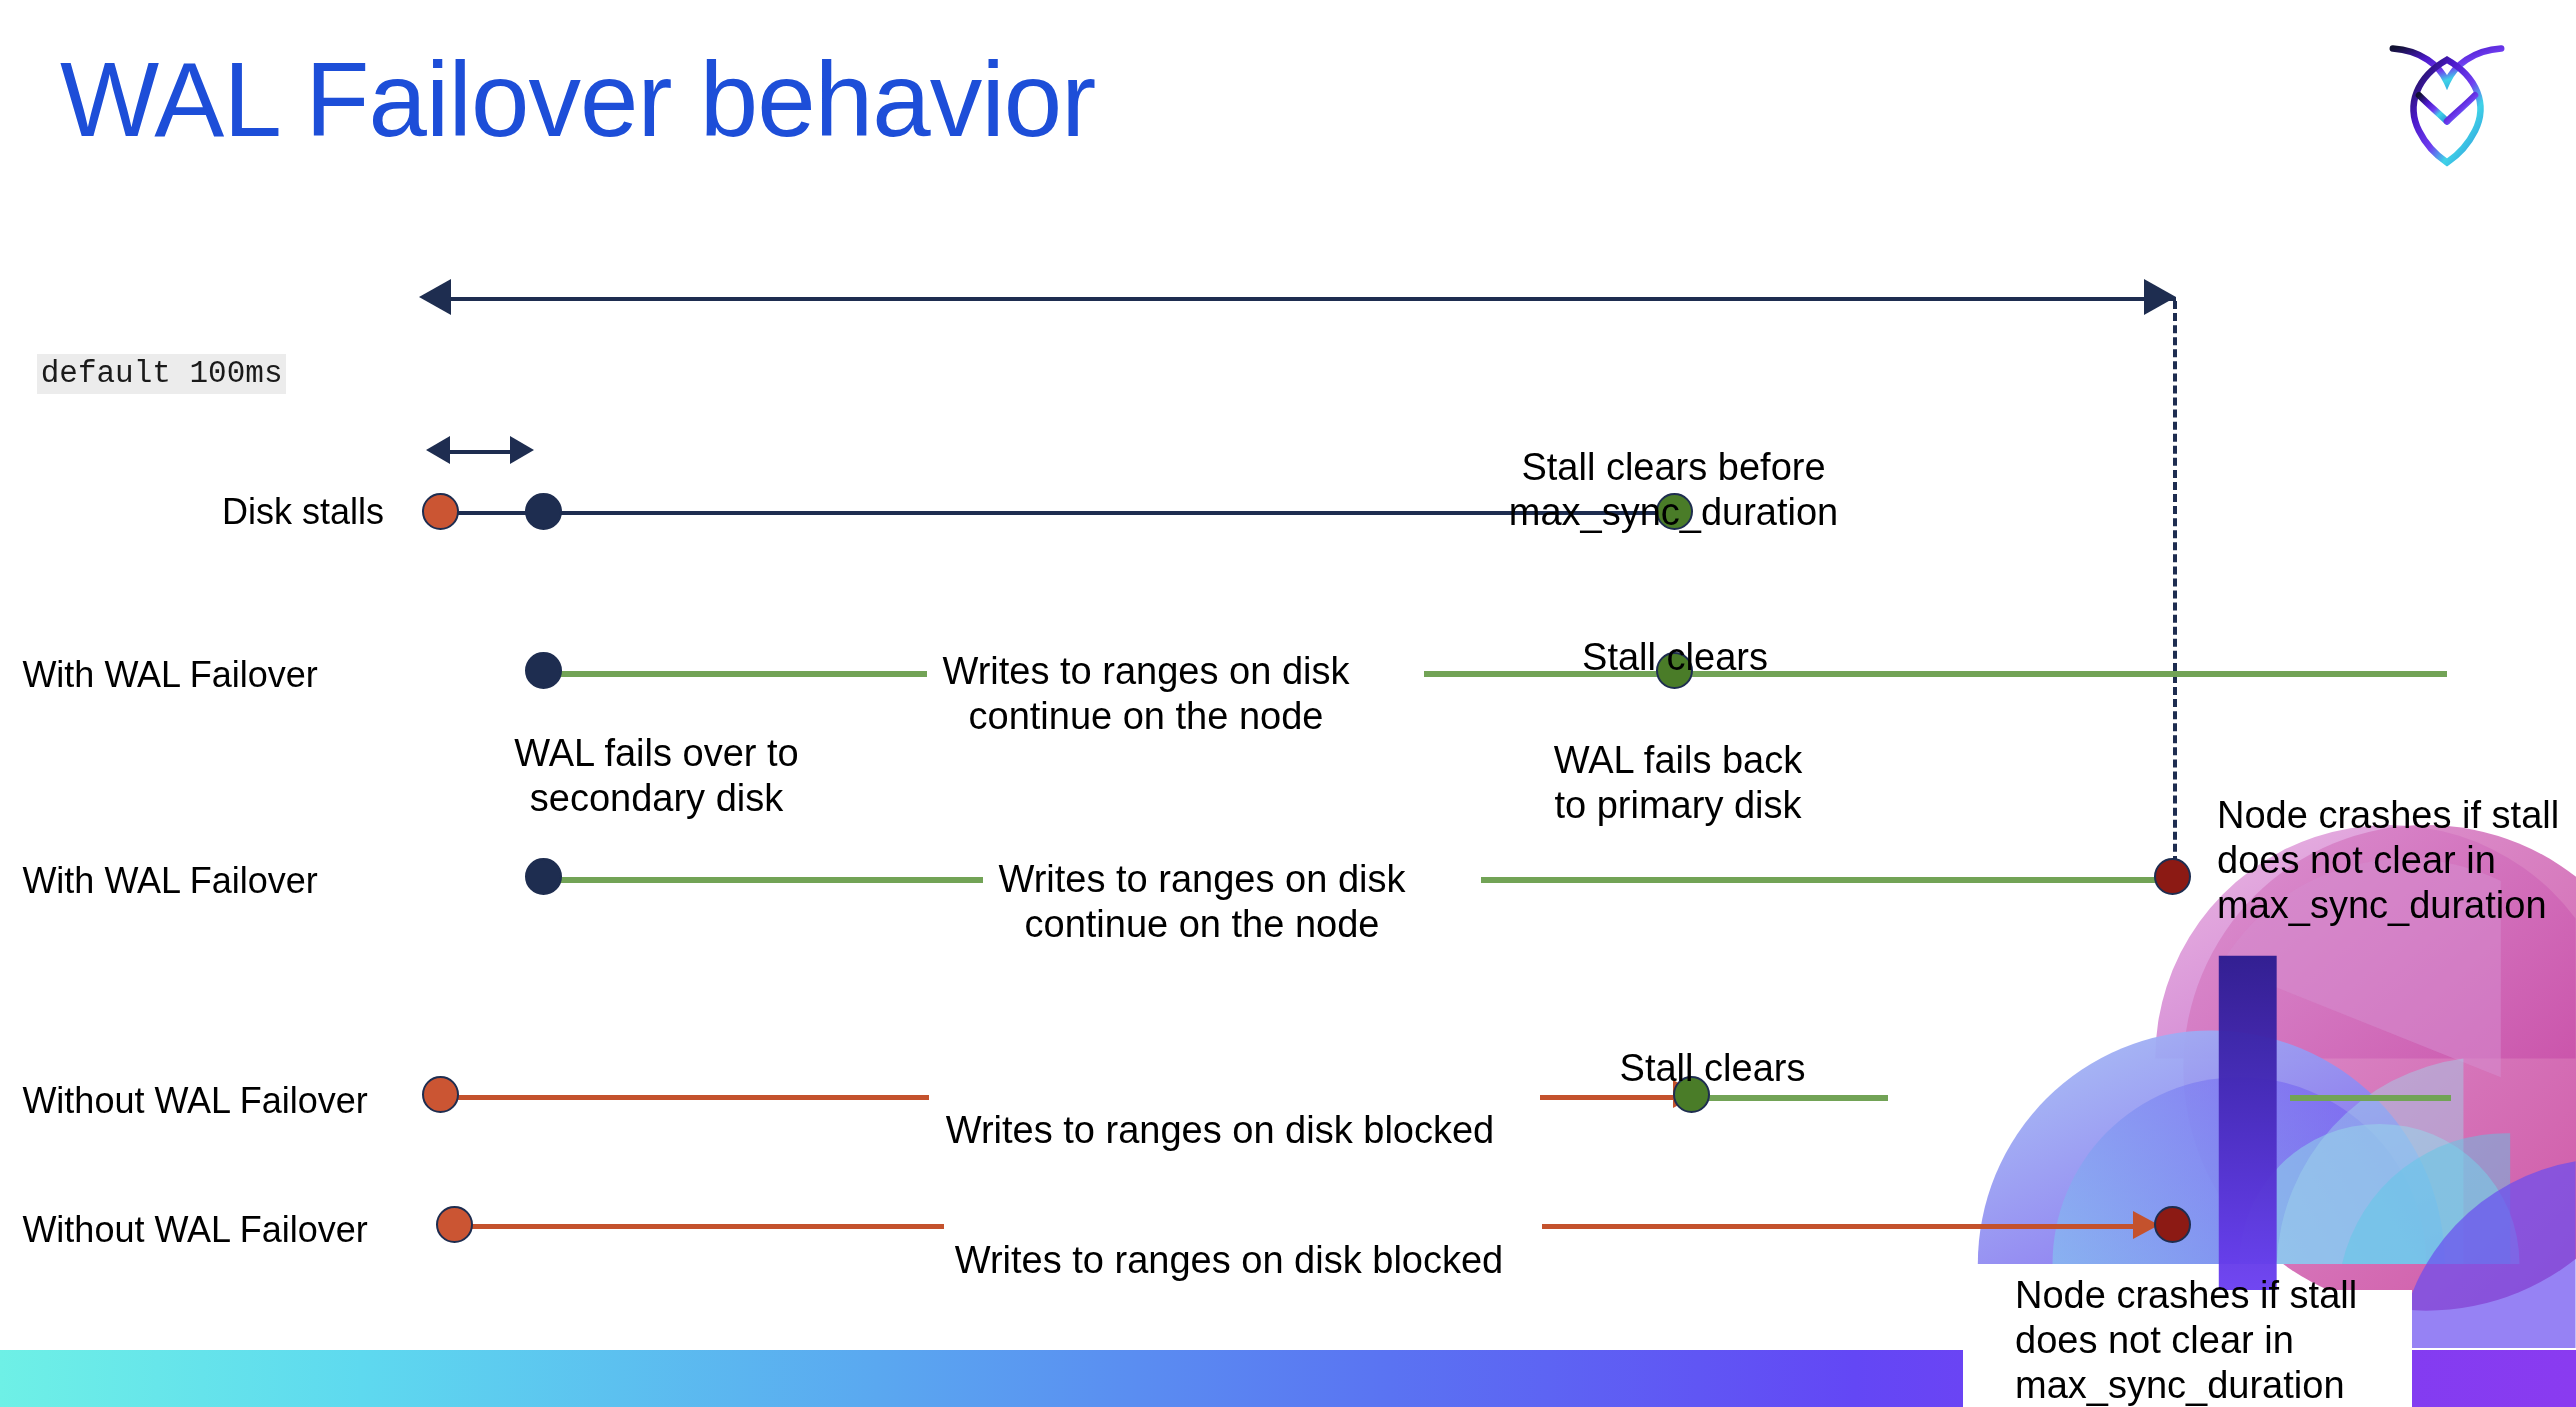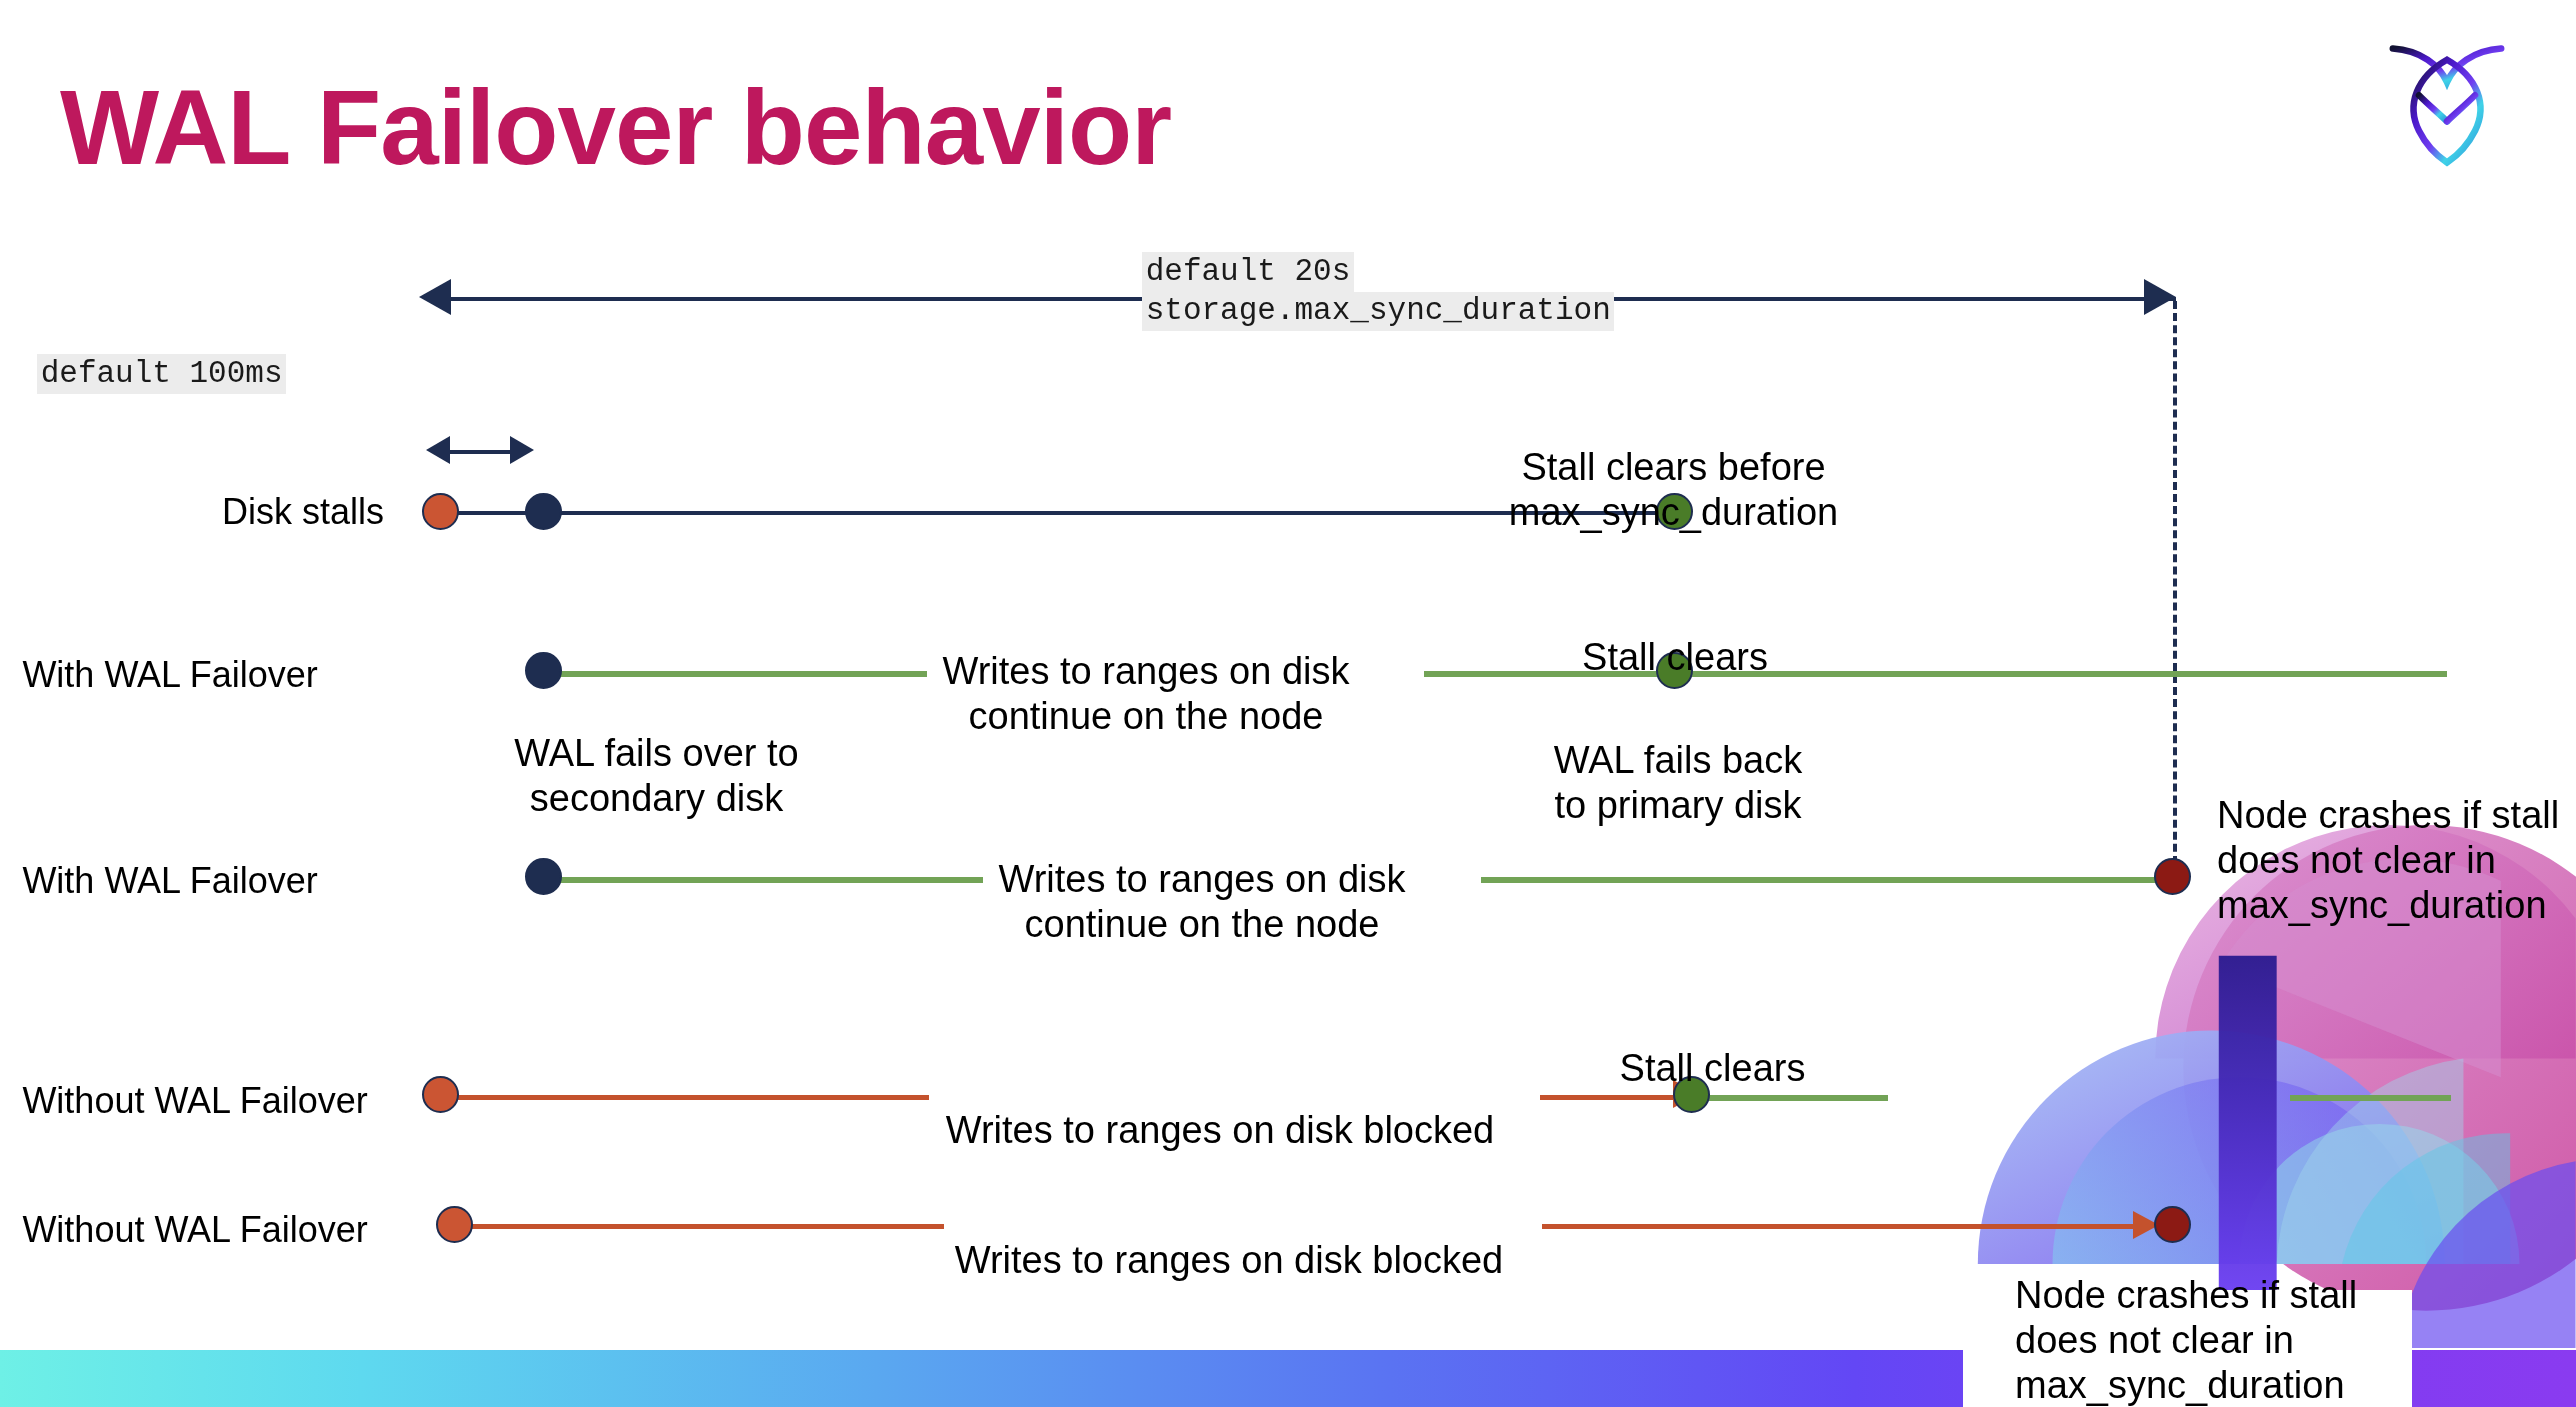--- a/index.html
+++ b/index.html
@@ -17,26 +17,25 @@
     background: #ffffff;
     overflow: hidden;
   }
 
   
   #title {
     position: absolute;
     left: 60px;
     top: 45px;
     font-size: 105px;
-    font-weight: bold;
+    font-weight: normal;
     letter-spacing: -0.9px;
-    color: #be185d;
+    color: #1d4ed8;
     line-height: 1.05;
     white-space: nowrap;
-    margin-top: 28px;
   }
 
   
   #logo {
     position: absolute;
     right: 54px;
     top: 28px;
     width: 150px;
     height: 142px;
   }
@@ -231,24 +230,20 @@
       <path d="M490 560 A230 230 0 0 1 680 360 L680 560 Z" fill="#6a4df0" opacity="0.7"></path>
     </svg>
   </div>
 
   <div id="bottom-strip"></div>
 
   <div class="seg navy" style="left:447px; top:297px; width:1729px; border-top-width:4.7px;"></div>
   <div class="arrowhead left-navy" style="left:419px; top:279px;"></div>
   <div class="arrowhead right-navy" style="left:2144px; top:279px;"></div>
 
-  <div class="code-block" style="left:1142px; top:252px;">
-    <span class="code-row"><span class="code-line">default 20s</span></span>
-    <span class="code-row"><span class="code-line">storage.max_sync_duration</span></span>
-  </div>
 
   <div class="vdash" style="left:2173px; top:301px; height:575px;"></div>
 
   <div class="code-block" style="left:37px; top:354px;">
     <span class="code-row"><span class="code-line">default 100ms</span></span>
   </div>
 
   <div class="seg navy" style="left:447px; top:450px; width:64px; border-top-width:4.7px;"></div>
   <div class="arrowhead left-navy-sm" style="left:426px; top:436px;"></div>
   <div class="arrowhead right-navy-sm" style="left:510px; top:436px;"></div>

